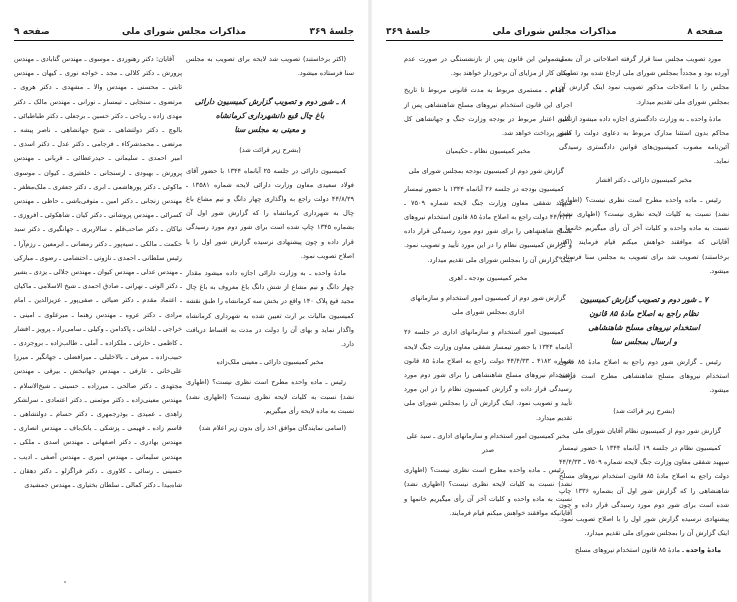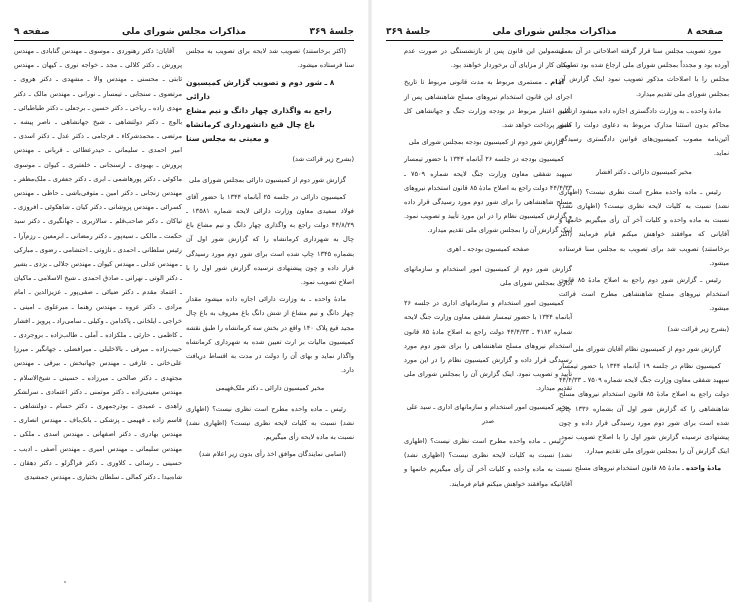--- a/index.html
+++ b/index.html
@@ -9,87 +9,92 @@
   #page-left  { left:0;   width:368px; }
   #page-right { left:372px; width:365px; }
   .gutter { position:absolute; left:368px; top:0; width:4px; height:602px;
             background:linear-gradient(to right,#f2f2f2,#e6e6e6,#f2f2f2); }
   .header { position:absolute; top:24px; left:14px; right:14px; height:16px;
             border-bottom:1.6px solid #111; font-weight:bold; font-size:9px; }
   .header span { position:absolute; top:2px; white-space:nowrap; }
   .h-right { right:0; }
   .h-center { left:50%; transform:translateX(-50%); }
   .h-left { left:0;text-align:right; }
-  .col { position:absolute; top:44px; width:170px; font-size:6.6px;
+  .col { position:absolute; top:52px; width:170px; font-size:6.6px;
          line-height:14.2px; text-align:justify; }
   #page-left .col-r { right:14px; width:168px; }
   #page-left .col-l { left:14px; width:168px; }
   #page-right .col-r { right:8px; width:170px; }
   #page-right .col-l { left:8px; width:168px;margin-left:24px; }
   .p { margin:0 0 3px 0; text-indent:8px; }
   .bold { font-weight:bold; }
-  .title { font-weight:bold; font-size:7.6px; text-align:left; line-height:14px; margin:4px 0 6px 0; text-indent:0; }
-  .center { text-indent:0; margin:6px 0; }
+  .title { font-weight:bold; font-size:7.6px; text-align:center; line-height:14px; margin:15px 0 6px 0; text-indent:0;font-style:italic; }
+  .center { text-align:center; text-indent:0; margin:6px 0; }
   .sig { text-align:center; text-indent:0; margin:4px 0 6px 0; }
   .speck { position:absolute; width:2px; height:2px; background:#999; border-radius:1px; }
 </style>
 </head>
 <body>
 
 <div class="page" id="page-right">
   <div class="header">
     <span class="h-right bold">صفحه ۸</span>
     <span class="h-center">مذاکرات مجلس شورای ملی</span>
     <span class="h-left">جلسهٔ ۳۶۹</span>
   </div>
   <div class="col col-r">
       <p class="p"><span>مورد تصویب مجلس سنا قرار گرفته اصلاحاتی در آن بعمل آورده بود و مجدداً بمجلس شورای ملی ارجاع شده بود تصویب مجلس را با اصلاحات مذکور تصویب نمود اینک گزارش آن بمجلس شورای ملی تقدیم میدارد.</span></p>
       <p class="p"><span>مادهٔ واحده ـ به وزارت دادگستری اجازه داده میشود از کلیه محاکم بدون استثنا مدارک مربوط به دعاوی دولت را طبق آئین‌نامه مصوب کمیسیون‌های قوانین دادگستری رسیدگی نماید.</span></p>
       <p class="p sig"><span>مخبر کمیسیون دارائی ـ دکتر افشار</span></p>
       <p class="p"><span>رئیس ـ ماده واحده مطرح است نظری نیست؟ (اظهاری نشد) نسبت به کلیات لایحه نظری نیست؟ (اظهاری نشد) نسبت به ماده واحده و کلیات آخر آن رأی میگیریم خانمها و آقایانی که موافقند خواهش میکنم قیام فرمایند (اکثر برخاستند) تصویب شد برای تصویب به مجلس سنا فرستاده میشود.</span></p>
+      <div class="p title">
+        <div>۷ ـ شور دوم و تصویب گزارش کمیسیون</div>
+        <div>نظام راجع به اصلاح مادهٔ ۸۵ قانون</div>
+        <div>استخدام نیروهای مسلح شاهنشاهی</div>
+        <div>و ارسال بمجلس سنا</div>
+      </div>
       <p class="p"><span>رئیس ـ گزارش شور دوم راجع به اصلاح مادهٔ ۸۵ قانون استخدام نیروهای مسلح شاهنشاهی مطرح است قرائت میشود.</span></p>
       <p class="p center"><span>(بشرح زیر قرائت شد)</span></p>
       <p class="p"><span>گزارش شور دوم از کمیسیون نظام آقایان شورای ملی</span></p>
       <p class="p"><span>کمیسیون نظام در جلسه ۱۹ آبانماه ۱۳۴۴ با حضور تیمسار سپهبد شفقی معاون وزارت جنگ لایحه شماره ۷۵۰۹ ـ ۴۴/۴/۳۳ دولت راجع به اصلاح مادهٔ ۸۵ قانون استخدام نیروهای مسلح شاهنشاهی را که گزارش شور اول آن بشماره ۱۳۳۶ چاپ شده است برای شور دوم مورد رسیدگی قرار داده و چون پیشنهادی نرسیده گزارش شور اول را با اصلاح تصویب نمود. اینک گزارش آن را بمجلس شورای ملی تقدیم میدارد.</span></p>
       <p class="p"><span class="bold">مادهٔ واحده</span><span> ـ مادهٔ ۸۵ قانون استخدام نیروهای مسلح</span></p>
     </div>
   <div class="col col-l">
       <p class="p"><span>مشمولین این قانون پس از بازنشستگی در صورت عدم امکان کار از مزایای آن برخوردار خواهند بود.</span></p>
       <p class="p"><span class="bold">امام</span><span> ـ مستمری مربوط به مدت قانونی مربوط تا تاریخ اجرای این قانون استخدام نیروهای مسلح شاهنشاهی پس از تأمین اعتبار مربوط در بودجه وزارت جنگ و جهانشاهی کل کشور پرداخت خواهد شد.</span></p>
+      <p class="p sig"><span>مخبر کمیسیون نظام ـ حکیمیان</span></p>
       <p class="p"><span>گزارش شور دوم از کمیسیون بودجه بمجلس شورای ملی</span></p>
       <p class="p"><span>کمیسیون بودجه در جلسه ۲۶ آبانماه ۱۳۴۴ با حضور تیمسار سپهبد شفقی معاون وزارت جنگ لایحه شماره ۷۵۰۹ ـ ۴۴/۴/۳۳ دولت راجع به اصلاح مادهٔ ۸۵ قانون استخدام نیروهای مسلح شاهنشاهی را برای شور دوم مورد رسیدگی قرار داده و گزارش کمیسیون نظام را در این مورد تأیید و تصویب نمود. اینک گزارش آن را بمجلس شورای ملی تقدیم میدارد.</span></p>
-      <p class="p sig"><span>صفحه کمیسیون بودجه ـ اهری</span></p>
+      <p class="p sig"><span>مخبر کمیسیون بودجه ـ اهری</span></p>
       <p class="p center"><span>گزارش شور دوم از کمیسیون امور استخدام و سازمانهای اداری بمجلس شورای ملی</span></p>
       <p class="p"><span>کمیسیون امور استخدام و سازمانهای اداری در جلسه ۲۶ آبانماه ۱۳۴۴ با حضور تیمسار شفقی معاون وزارت جنگ لایحه شماره ۴۱۸۲ ـ ۴۴/۴/۳۳ دولت راجع به اصلاح مادهٔ ۸۵ قانون استخدام نیروهای مسلح شاهنشاهی را برای شور دوم مورد رسیدگی قرار داده و گزارش کمیسیون نظام را در این مورد تأیید و تصویب نمود. اینک گزارش آن را بمجلس شورای ملی تقدیم میدارد.</span></p>
       <p class="p sig"><span>مخبر کمیسیون امور استخدام و سازمانهای اداری ـ سید علی صدر</span></p>
       <p class="p"><span>رئیس ـ ماده واحده مطرح است نظری نیست؟ (اظهاری نشد) نسبت به کلیات لایحه نظری نیست؟ (اظهاری نشد) نسبت به ماده واحده و کلیات آخر آن رأی میگیریم خانمها و آقایانیکه موافقند خواهش میکنم قیام فرمایند.</span></p>
     </div>
 </div>
 
 <div class="gutter"></div>
 
 <div class="page" id="page-left">
   <div class="header">
     <span class="h-right">جلسهٔ ۳۶۹</span>
     <span class="h-center">مذاکرات مجلس شورای ملی</span>
     <span class="h-left bold">صفحه ۹</span>
   </div>
   <div class="col col-r">
       <p class="p"><span>(اکثر برخاستند) تصویب شد لایحه برای تصویب به مجلس سنا فرستاده میشود.</span></p>
       <div class="p title">
         <div>۸ ـ شور دوم و تصویب گزارش کمیسیون دارائی</div>
-        <div>راجع به واگذاری چهار دانگ و نیم مشاع</div>
         <div>باغ چال قیع دانشهرداری کرمانشاه</div>
         <div>و معینی به مجلس سنا</div>
       </div>
       <p class="p center"><span>(بشرح زیر قرائت شد)</span></p>
-      <p class="p"><span>گزارش شور دوم از کمیسیون دارائی بمجلس شورای ملی</span></p>
       <p class="p"><span>کمیسیون دارائی در جلسه ۲۵ آبانماه ۱۳۴۴ با حضور آقای فولاد سعیدی معاون وزارت دارائی لایحه شماره ۱۳۵۸۱ ـ ۴۴/۸/۲۹ دولت راجع به واگذاری چهار دانگ و نیم مشاع باغ چال به شهرداری کرمانشاه را که گزارش شور اول آن بشماره ۱۳۴۵ چاپ شده است برای شور دوم مورد رسیدگی قرار داده و چون پیشنهادی نرسیده گزارش شور اول را با اصلاح تصویب نمود.</span></p>
       <p class="p"><span>مادهٔ واحده ـ به وزارت دارائی اجازه داده میشود مقدار چهار دانگ و نیم مشاع از شش دانگ باغ معروف به باغ چال مجید قیع پلاک ۱۴۰ واقع در بخش سه کرمانشاه را طبق نقشه کمیسیون مالیات بر ارث تعیین شده به شهرداری کرمانشاه واگذار نماید و بهای آن را دولت در مدت به اقساط دریافت دارد.</span></p>
-      <p class="p sig"><span>مخبر کمیسیون دارائی ـ دکتر ملک‌فهیمی</span></p>
+      <p class="p sig"><span>مخبر کمیسیون دارائی ـ معینی ملک‌زاده</span></p>
       <p class="p"><span>رئیس ـ ماده واحده مطرح است نظری نیست؟ (اظهاری نشد) نسبت به کلیات لایحه نظری نیست؟ (اظهاری نشد) نسبت به ماده لایحه رأی میگیریم.</span></p>
       <p class="p"><span>(اسامی نمایندگان موافق اخذ رأی بدون زیر اعلام شد)</span></p>
     </div>
   <div class="col col-l">
       <p class="p"><span>آقایان: دکتر رهنوردی ـ موسوی ـ مهندس گنابادی ـ مهندس پرورش ـ دکتر کلالی ـ مجد ـ خواجه نوری ـ کیهان ـ مهندس ثابتی ـ محسنی ـ مهندس والا ـ مشهدی ـ دکتر هروی ـ مرتضوی ـ سنجابی ـ تیمسار ـ نورانی ـ مهندس مالک ـ دکتر مهدی زاده ـ ریاحی ـ دکتر حسین ـ برجعلی ـ دکتر طباطبائی ـ بالوچ ـ دکتر دولتشاهی ـ شیخ جهانشاهی ـ ناصر پیشه ـ مرتضی ـ محمدشرکاء ـ فرجامی ـ دکتر عدل ـ دکتر اسدی ـ امیر احمدی ـ سلیمانی ـ حیدرعطائی ـ قربانی ـ مهندس پرورش ـ بهبودی ـ ارسنجانی ـ خلعتبری ـ کیوان ـ موسوی ماکوئی ـ دکتر پورهاشمی ـ ابری ـ دکتر جعفری ـ ملک‌مظفر ـ مهندس زنجانی ـ دکتر امین ـ متوفی‌باشی ـ حاظی ـ مهندس کسرائی ـ مهندس پروشانی ـ دکتر کیان ـ شاهکوئی ـ افروزی ـ تیاکان ـ دکتر صاحب‌قلم ـ سالاربری ـ جهانگیری ـ دکتر سید حکمت ـ مالکی ـ سیه‌پور ـ دکتر رمضانی ـ ابرمعین ـ رزم‌آرا ـ رئیس سلطانی ـ احمدی ـ نازوتی ـ احتشامی ـ رضوی ـ مبارکی ـ مهندس عدلی ـ مهندس کیوان ـ مهندس جلالی ـ یزدی ـ بشیر ـ دکتر الوتی ـ نهرانی ـ صادق احمدی ـ شیخ الاسلامی ـ ماکیان ـ اعتماد مقدم ـ دکتر ضیائی ـ صفی‌پور ـ عزیزالدین ـ امام مرادی ـ دکتر عروه ـ مهندس رهنما ـ میرعلوی ـ امینی ـ خراجی ـ ایلخانی ـ پاکدامن ـ وکیلی ـ سامی‌راد ـ پرویز ـ افشار ـ کاظمی ـ حارثی ـ ملکزاده ـ آملی ـ طالب‌زاده ـ بروجردی ـ حبیب‌زاده ـ میرفی ـ بالاخلیلی ـ میرافضلی ـ جهانگیر ـ میرزا علی‌خانی ـ عارفی ـ مهندس جهانبخش ـ بیرقی ـ مهندس مجتهدی ـ دکتر صالحی ـ میرزاده ـ حسینی ـ شیخ‌الاسلام ـ مهندس معینی‌زاده ـ دکتر موتمنی ـ دکتر اعتمادی ـ سرلشکر زاهدی ـ عمیدی ـ بوذرجمهری ـ دکتر حسام ـ دولتشاهی ـ قاسم زاده ـ فهیمی ـ پزشکی ـ بانک‌باف ـ مهندس انصاری ـ مهندس بهادری ـ دکتر اصفهانی ـ مهندس اسدی ـ ملکی ـ مهندس سلیمانی ـ مهندس امیری ـ مهندس آصفی ـ ادیب ـ حسینی ـ رسائی ـ کلاوری ـ دکتر فراگزلو ـ دکتر دهقان ـ شاه‌بیدا ـ دکتر کمالی ـ سلطان بختیاری ـ مهندس جمشیدی</span></p>
     </div>
 </div>
 
 <div class="speck" style="left:64px;top:581px;"></div>
 <div class="speck" style="left:537px;top:233px;"></div>

